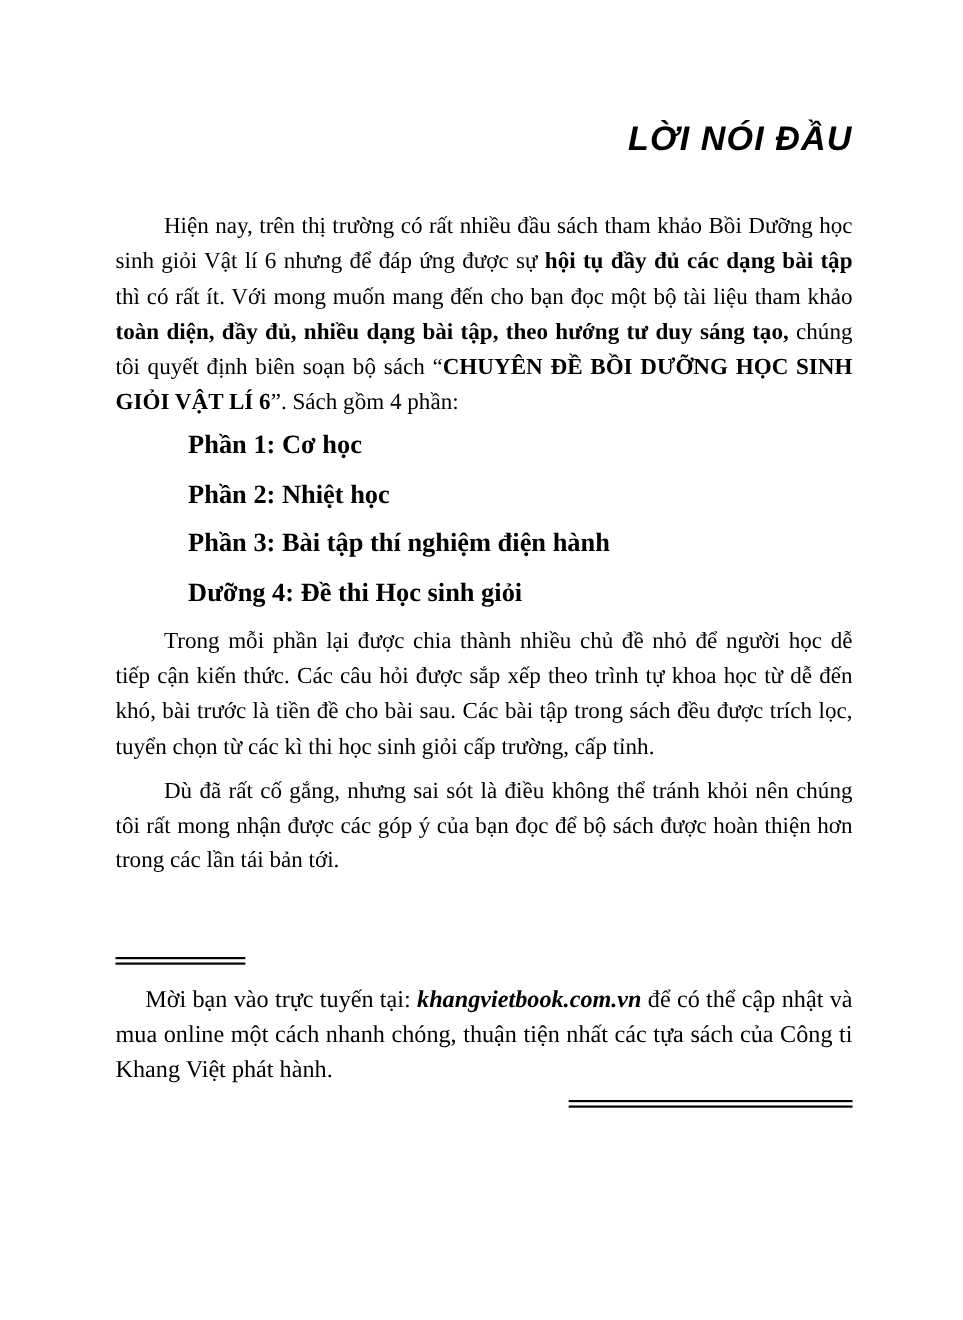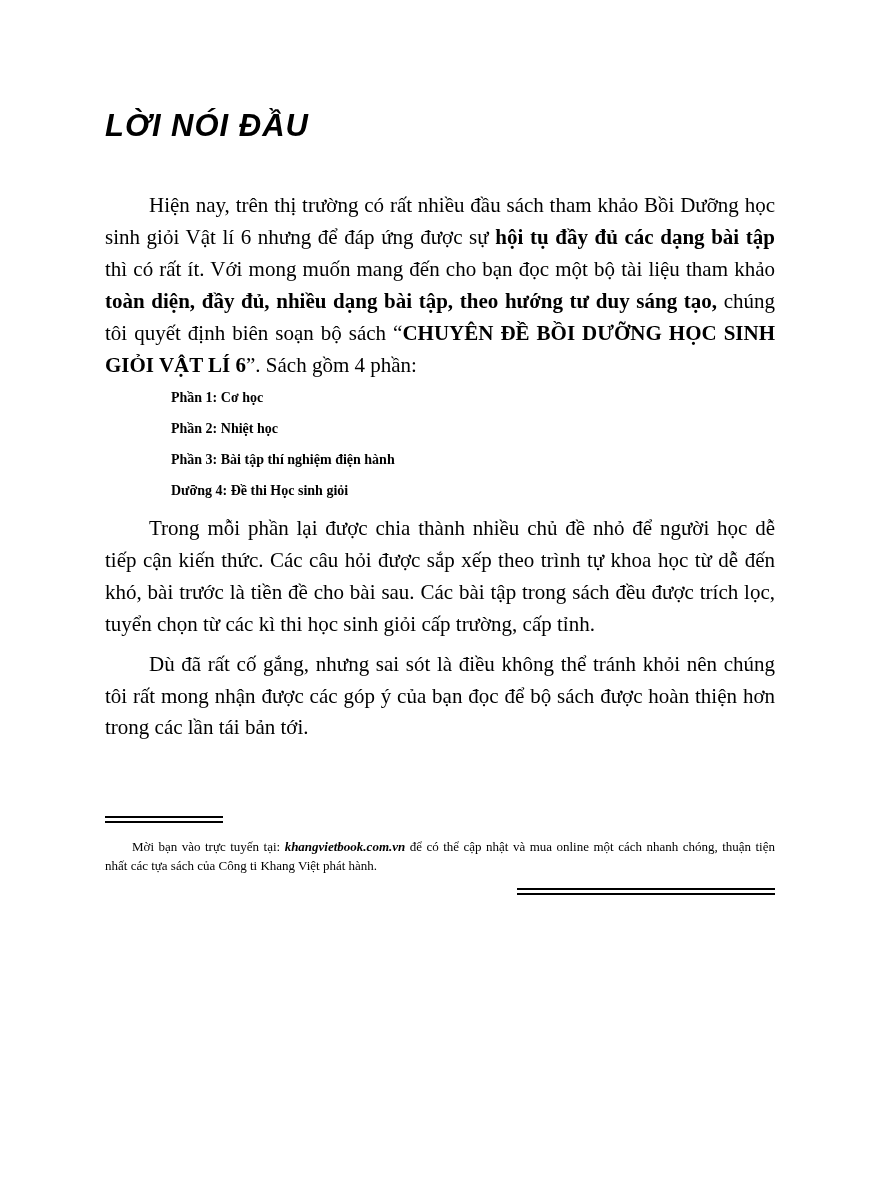--- a/index.html
+++ b/index.html
@@ -18,35 +18,35 @@
     font-family: "Liberation Serif", serif;
     color: #000000;
     overflow: hidden;
   }
   .title {
     font-family: "Liberation Sans", sans-serif;
     font-weight: bold;
     font-style: italic;
     font-size: 31px;
     letter-spacing: 1px;
-    text-align: left;
+    text-align: right;
     margin: 0 0 46px 0;
   }
   .para {
     font-size: 21px;
     line-height: 1.52;
     text-align: justify;
     text-indent: 44px;
     margin: 0 0 8px 0;
   }
   .parts {
     margin: 8px 0 10px 0;
   }
   .part {
-    font-size: 14px;
+    font-size: 24px;
     font-weight: bold;
     line-height: 1.35;
     margin: 0 0 12px 0;
     padding-left: 66px;
   }
   .b { font-weight: bold; }
   .i { font-style: italic; }
   .footer {
     margin-top: 72px;
   }
@@ -59,21 +59,21 @@
     width: 118px;
     margin-bottom: 15px;
   }
   .rule-bottom {
     width: 258px;
     margin-left: auto;
     margin-right: 0;
     margin-top: 12px;
   }
   .fpara {
-    font-size: 13px;
+    font-size: 22px;
     line-height: 1.45;
     text-align: justify;
     margin: 0;
     padding-left: 0;
   }
   .f1 { text-indent: 27px; }
   .f2 { text-indent: 0; }
 </style>
 </head>
 <body>

